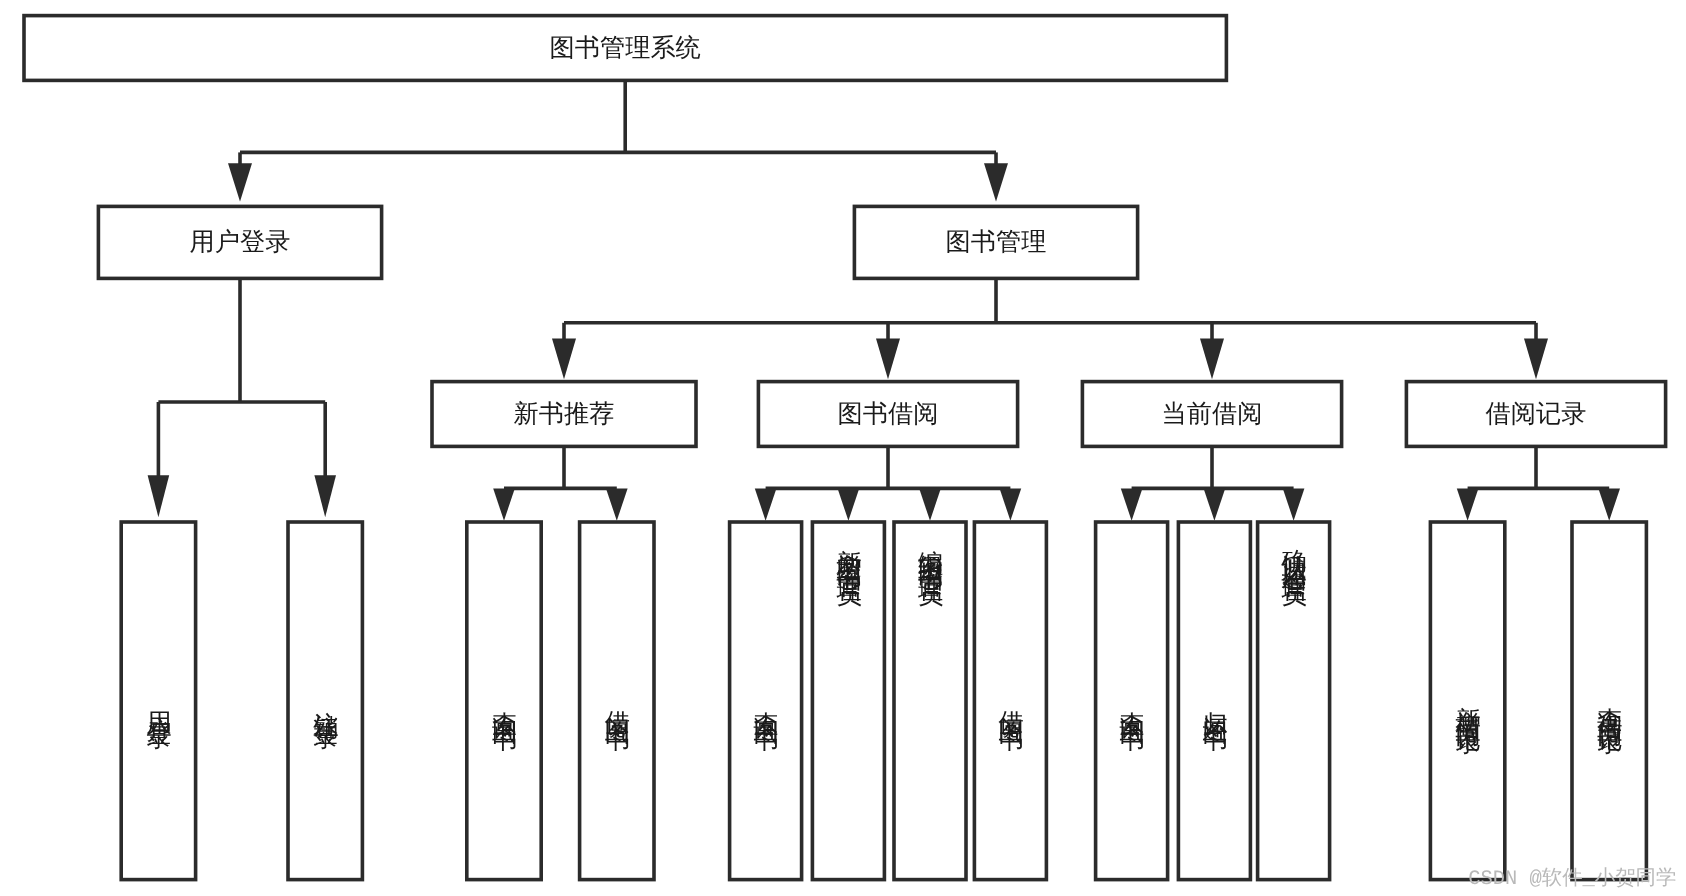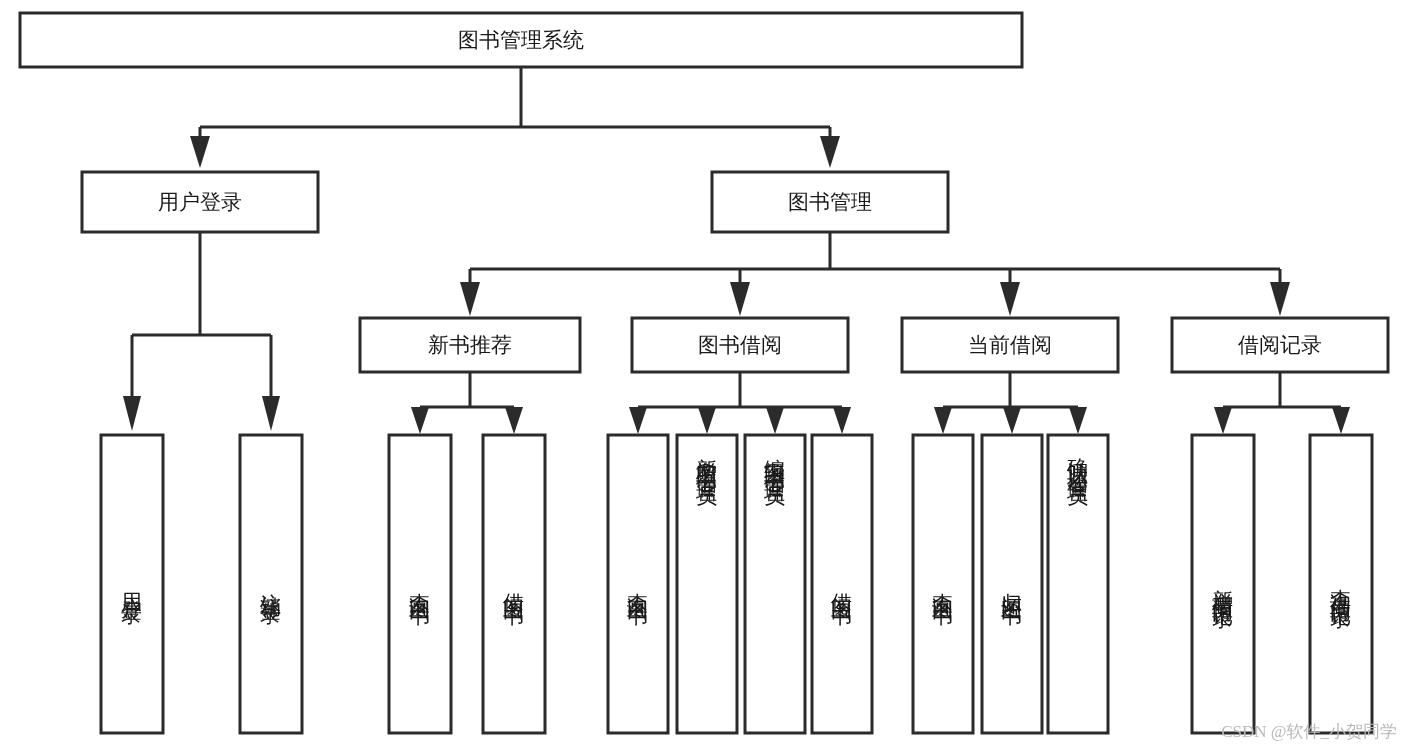--- a/index.html
+++ b/index.html
@@ -46,21 +46,21 @@
     font-family: "Liberation Sans", "DejaVu Sans", sans-serif;
     font-size: 21px;
     fill: #1a1a1a;
     text-anchor: middle;
     dominant-baseline: middle;
   }
   .watermark {
     position: absolute;
     right: 8px;
     bottom: 4px;
-    font-family: Liberation Serif, serif;
+    font-family: Liberation Mono, monospace;
     font-size: 17px;
     color: #b9b9b9;
     white-space: nowrap;
     user-select: none;
   }
 </style>
 </head>
 <body>
 
 <div id="diagram-root">

